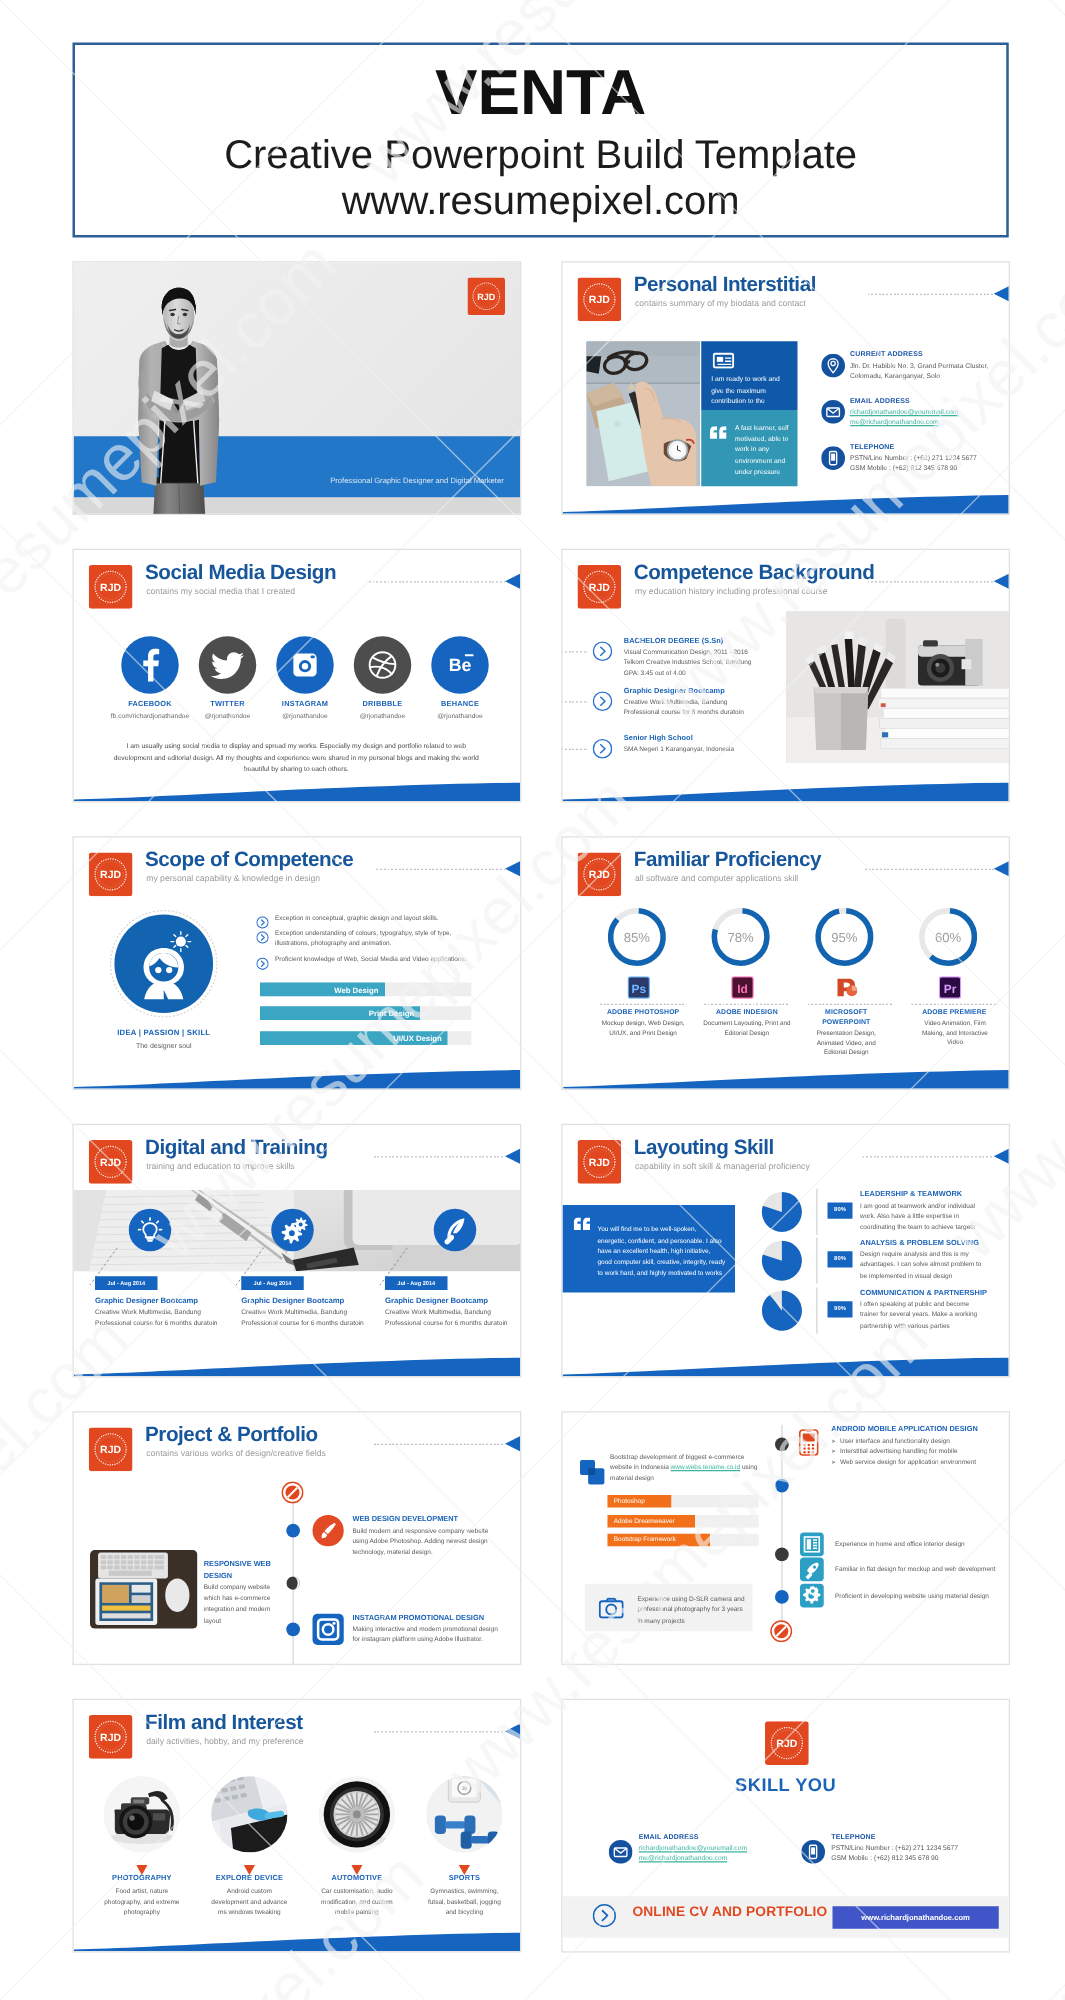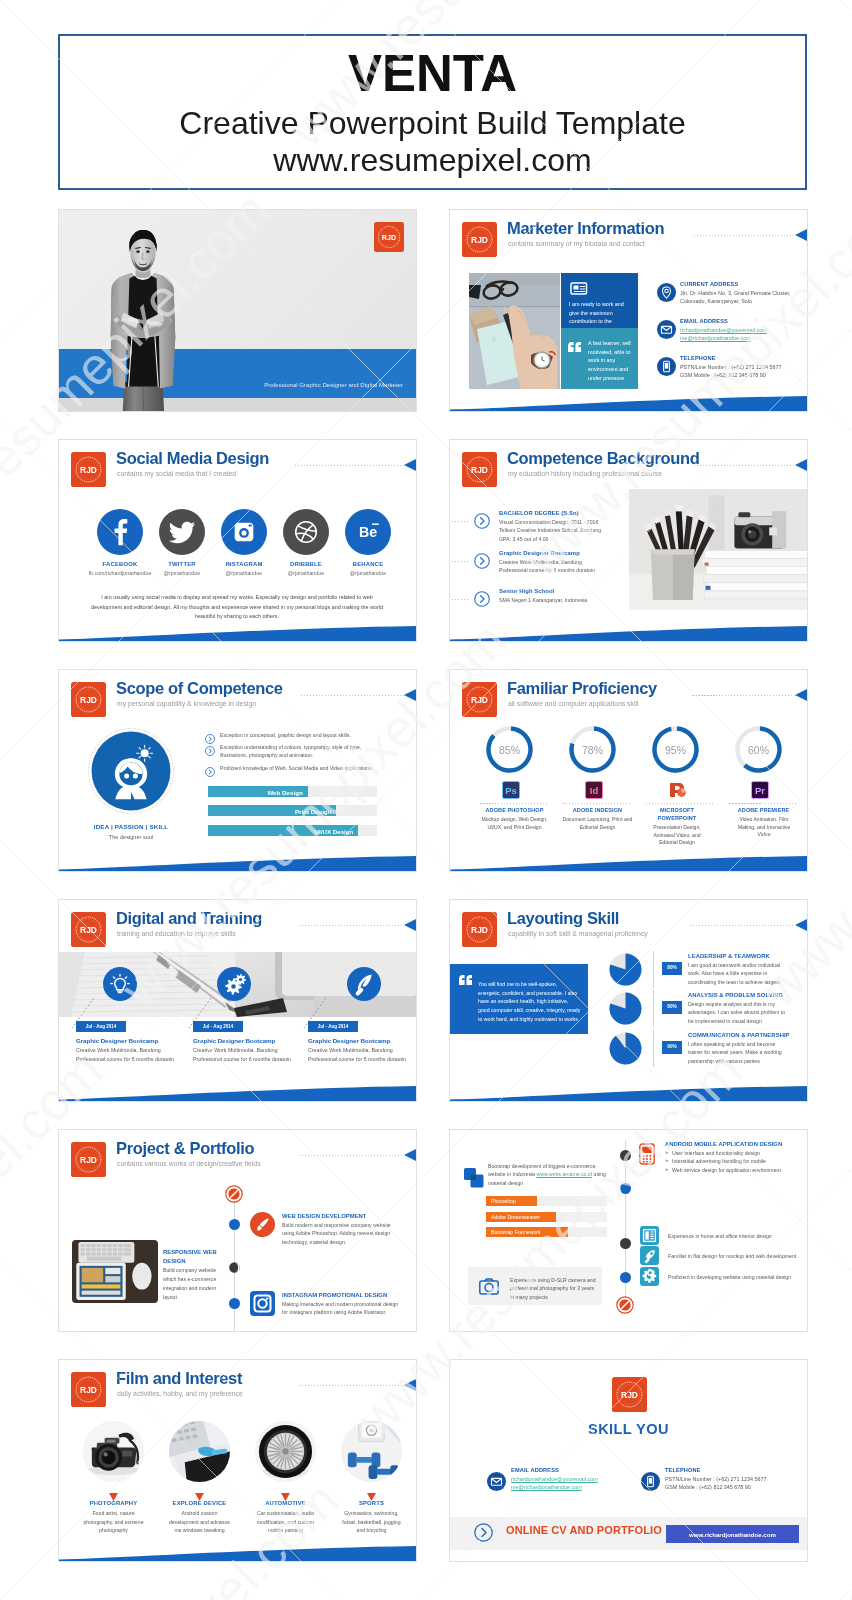--- a/index.html
+++ b/index.html
@@ -200,21 +200,21 @@
           </svg></div>
       </div>
       <div class="slide" style="left:449px;top:209px;">
         <div class="shead">
           <div class="logo"><svg xmlns="http://www.w3.org/2000/svg" width="35" height="35" viewBox="0 0 40 40">
               <rect x="0" y="0" width="40" height="40" rx="3" fill="#e2481f"></rect>
               <circle cx="20" cy="20" r="14.2" fill="none" stroke="#ffffff" stroke-width="1.1" stroke-dasharray="1.1 1.1" opacity="0.95"></circle>
               <circle cx="20" cy="20" r="11.6" fill="none" stroke="#ffffff" stroke-width="0.5" stroke-dasharray="0.6 1.2" opacity="0.5"></circle>
               <text x="20" y="23.6" font-family="Liberation Sans, sans-serif" font-size="9.6" font-weight="bold" fill="#ffffff" text-anchor="middle">RJD</text>
             </svg></div>
-          <div class="stitle">Marketer Information</div>
+          <div class="stitle">Personal Interstitial</div>
           <div class="ssub">contains summary of my biodata and contact</div>
           <div class="dots" style="left:232px;right:12px;"></div>
           <div class="tri"></div>
         </div>
         <div class="photo" style="left:19px;top:63px;width:91px;height:116px;">
           <svg xmlns="http://www.w3.org/2000/svg" width="91" height="116" viewBox="0 0 91 116" preserveAspectRatio="none">
             <rect width="91" height="116" fill="#b8c1c9"></rect>
             <rect y="0" width="91" height="34" fill="#b0bac3"></rect>
             <rect y="33" width="91" height="1.2" fill="#98a3ad"></rect>
             <rect x="0" y="0" width="91" height="12" fill="#aab4bd"></rect>

